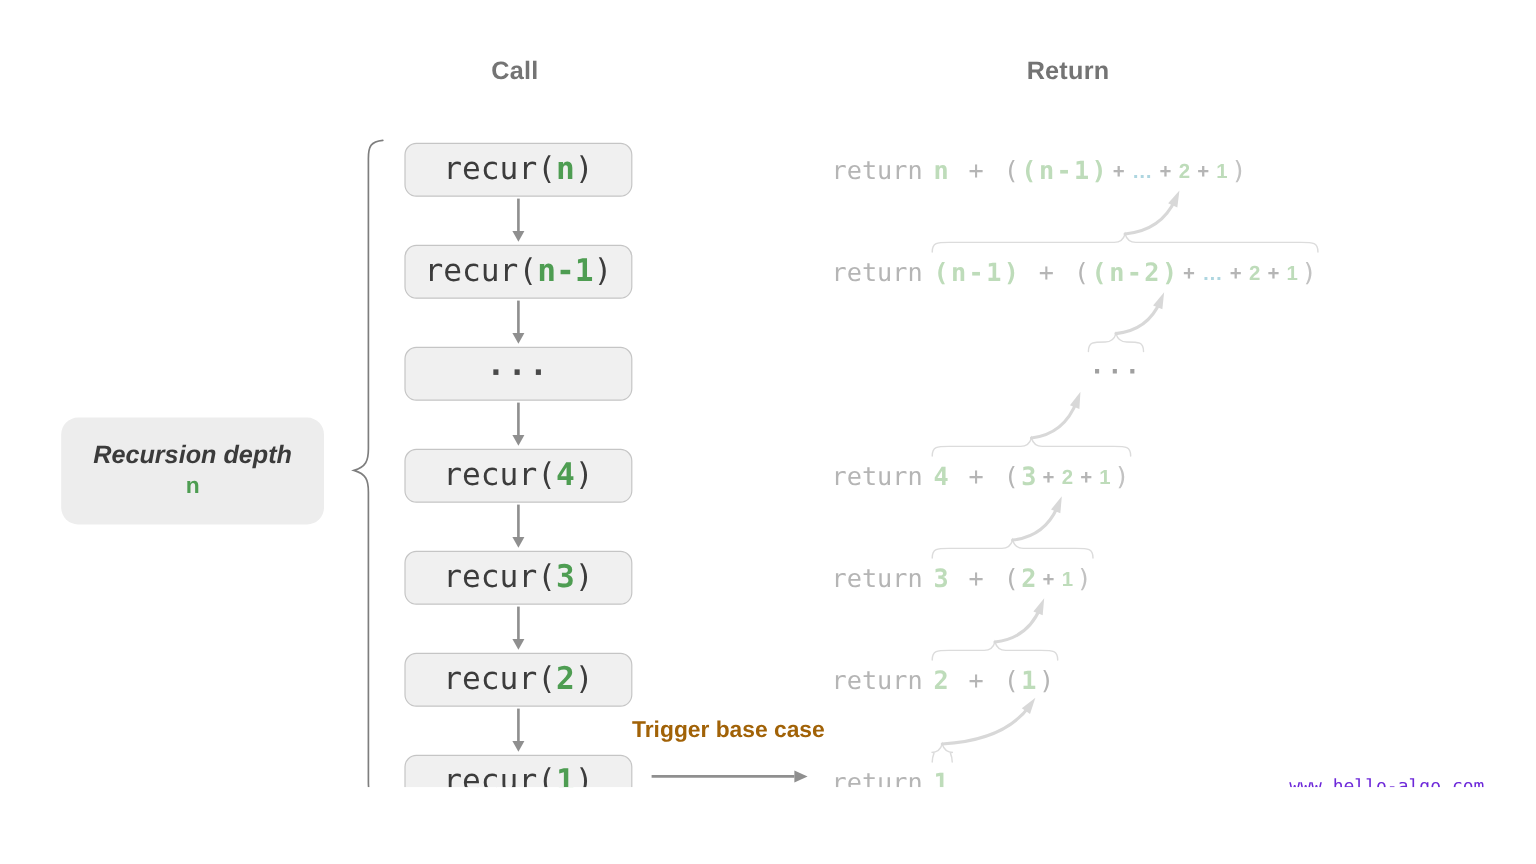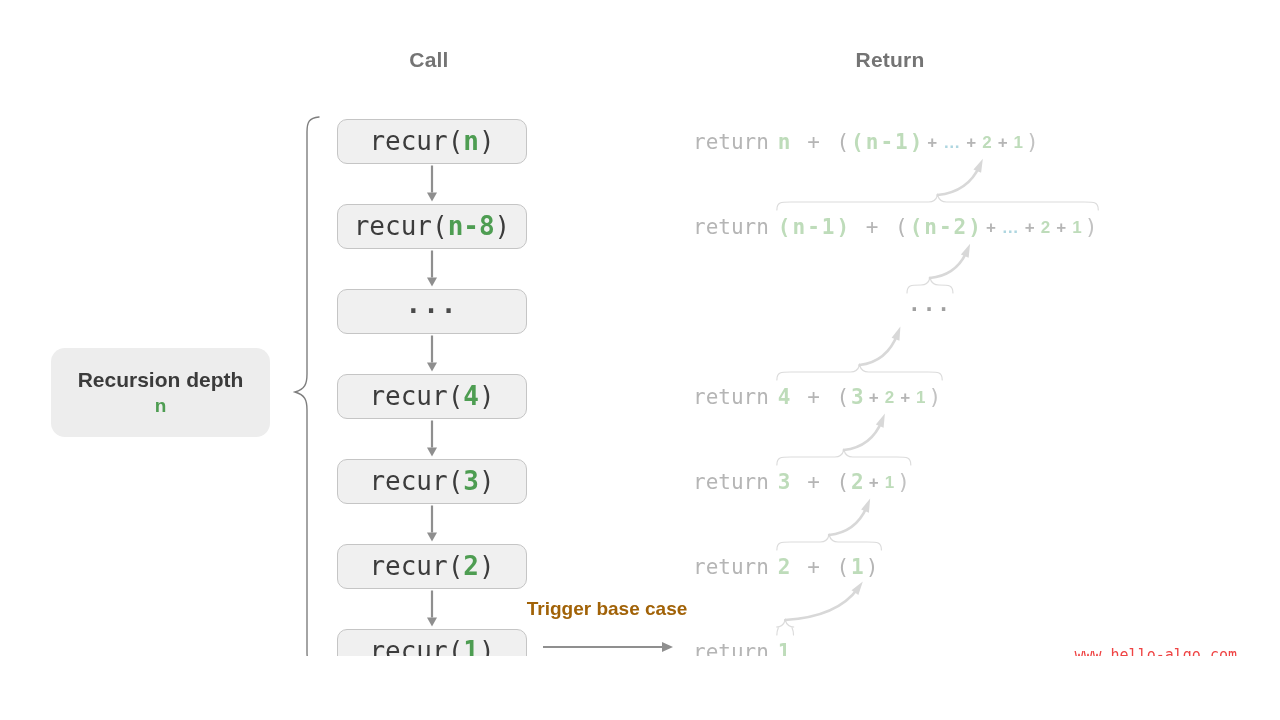--- a/index.html
+++ b/index.html
@@ -21,26 +21,26 @@
   .seg-gray{color:var(--light-gray,#bdbdbd);}
   .seg-blue{color:var(--pale-blue,#aed6e0);font-weight:bold;}
   .main span{letter-spacing:2px;}
   .tail{font-family:"Liberation Sans",sans-serif;font-size:17px;font-weight:bold;position:relative;top:-1px;}
   .tail span{margin:0 3px;letter-spacing:0;}
   .close-paren{color:#c2c2c2;}
   .ret-dots{color:#a0a0a0;letter-spacing:2px;font-weight:bold;}
   .depth-box{position:absolute;left:51px;top:348px;width:219px;height:89px;border-radius:14px;
              background:#ededed;display:flex;flex-direction:column;align-items:center;
              justify-content:center;gap:3px;}
-  .depth-title{font-weight:bold;font-size:21px;color:#3b3b3b;}
+  .depth-title{font-weight:bold;font-size:21px;color:#3b3b3b;font-style:italic;}
   .depth-value{font-weight:bold;font-size:19px;color:var(--green,#4e9d52);}
   .trigger{position:absolute;transform:translate(-50%,-50%);font-weight:bold;font-size:19px;
            color:#a16207;}
   .watermark{position:absolute;right:43px;top:646px;font-family:"DejaVu Sans Mono",monospace;
-             font-size:15px;color:#ef4444;}
+             font-size:15px;color:#6d28d9;}
 </style>
 </head>
 <body>
 
 <div class="canvas">
   <svg id="deco">
       <path d="M 319 117 C 309 118 307 122 307 132 L 307 374 C 307 384 305 389 295 392 C 305 395 307 400 307 410 L 307 652 C 307 662 309 666 319 667" fill="none" stroke="#7e7e7e" stroke-width="1.4" stroke-linecap="round"></path>
       <line x1="432" y1="165.5" x2="432" y2="192.5" stroke="#8f8f8f" stroke-width="2.2"></line>
       <polygon points="427,192.5 437,192.5 432,201.5" fill="#8f8f8f"></polygon>
       <line x1="432" y1="250.5" x2="432" y2="277.5" stroke="#8f8f8f" stroke-width="2.2"></line>
@@ -77,21 +77,21 @@
   <div class="title" style="left:429px;top:60px;">Call</div>
   <div class="title" style="left:890px;top:60px;">Return</div>
   <div id="call-col">
       <div class="call-box" style="left: 337px; top: 118.5px;">
         <span>recur(</span>
         <span class="arg">n</span>
         <span>)</span>
       </div>
       <div class="call-box" style="left: 337px; top: 203.5px;">
         <span>recur(</span>
-        <span class="arg">n-8</span>
+        <span class="arg">n-1</span>
         <span>)</span>
       </div>
       <div class="call-box" style="left: 337px; top: 288.5px;">
         <span class="dots">···</span>
       </div>
       <div class="call-box" style="left: 337px; top: 373.5px;">
         <span>recur(</span>
         <span class="arg">4</span>
         <span>)</span>
       </div>

